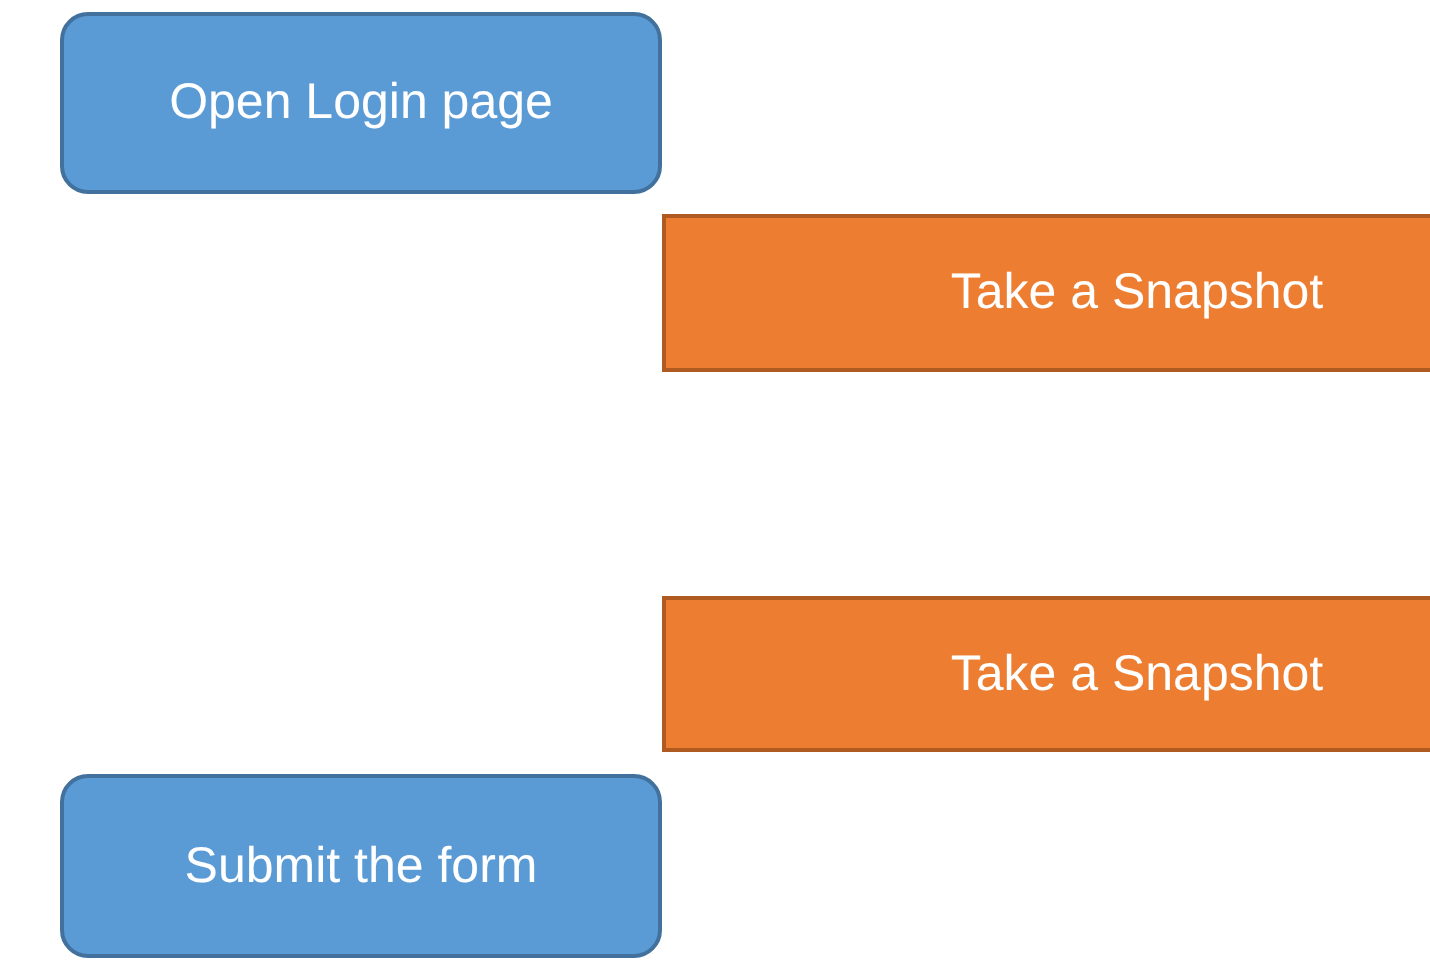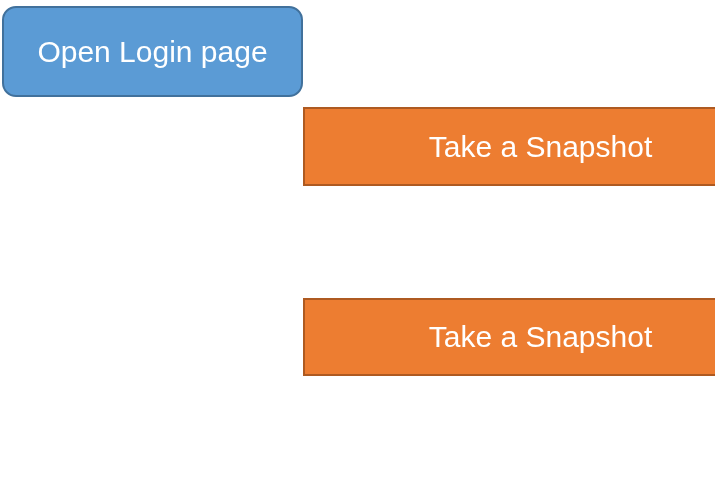--- a/index.html
+++ b/index.html
@@ -15,23 +15,24 @@
     overflow: hidden;
     font-family: "Liberation Sans", sans-serif;
   }
   .box {
     position: absolute;
     box-sizing: border-box;
     display: flex;
     align-items: center;
     justify-content: center;
     color: #ffffff;
-    font-size: 30px;
+    font-size: 25px;
     line-height: 1;
     white-space: nowrap;
+    margin-left: 28px;
   }
   .step {
     background: #5B9BD5;
     border: 2px solid #41719C;
     border-radius: 14px;
     left: 2px;
     width: 301px;
   }
   .snapshot {
     background: #ED7D31;
@@ -56,14 +57,17 @@
 
   <div class="box snapshot" id="box-snapshot-1">
     <span>Take a Snapshot</span>
   </div>
 
 
   <div class="box snapshot" id="box-snapshot-2">
     <span>Take a Snapshot</span>
   </div>
 
+  <div class="box step" id="box-step-3">
+    <span>Submit the form</span>
+  </div>
 
 </div>
 
 </body></html>

